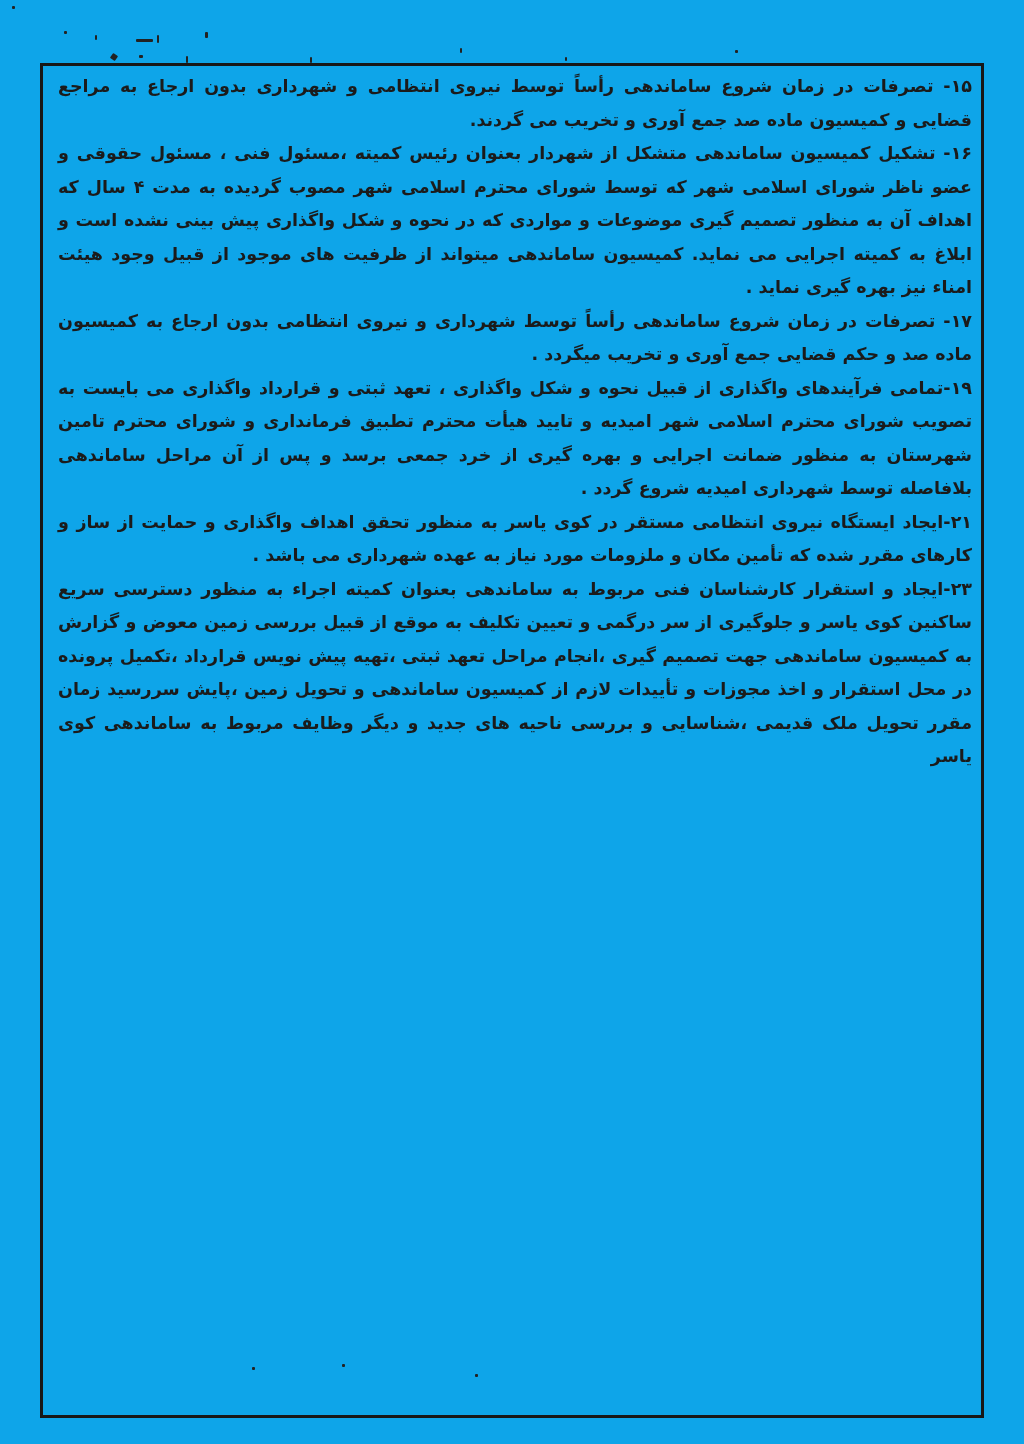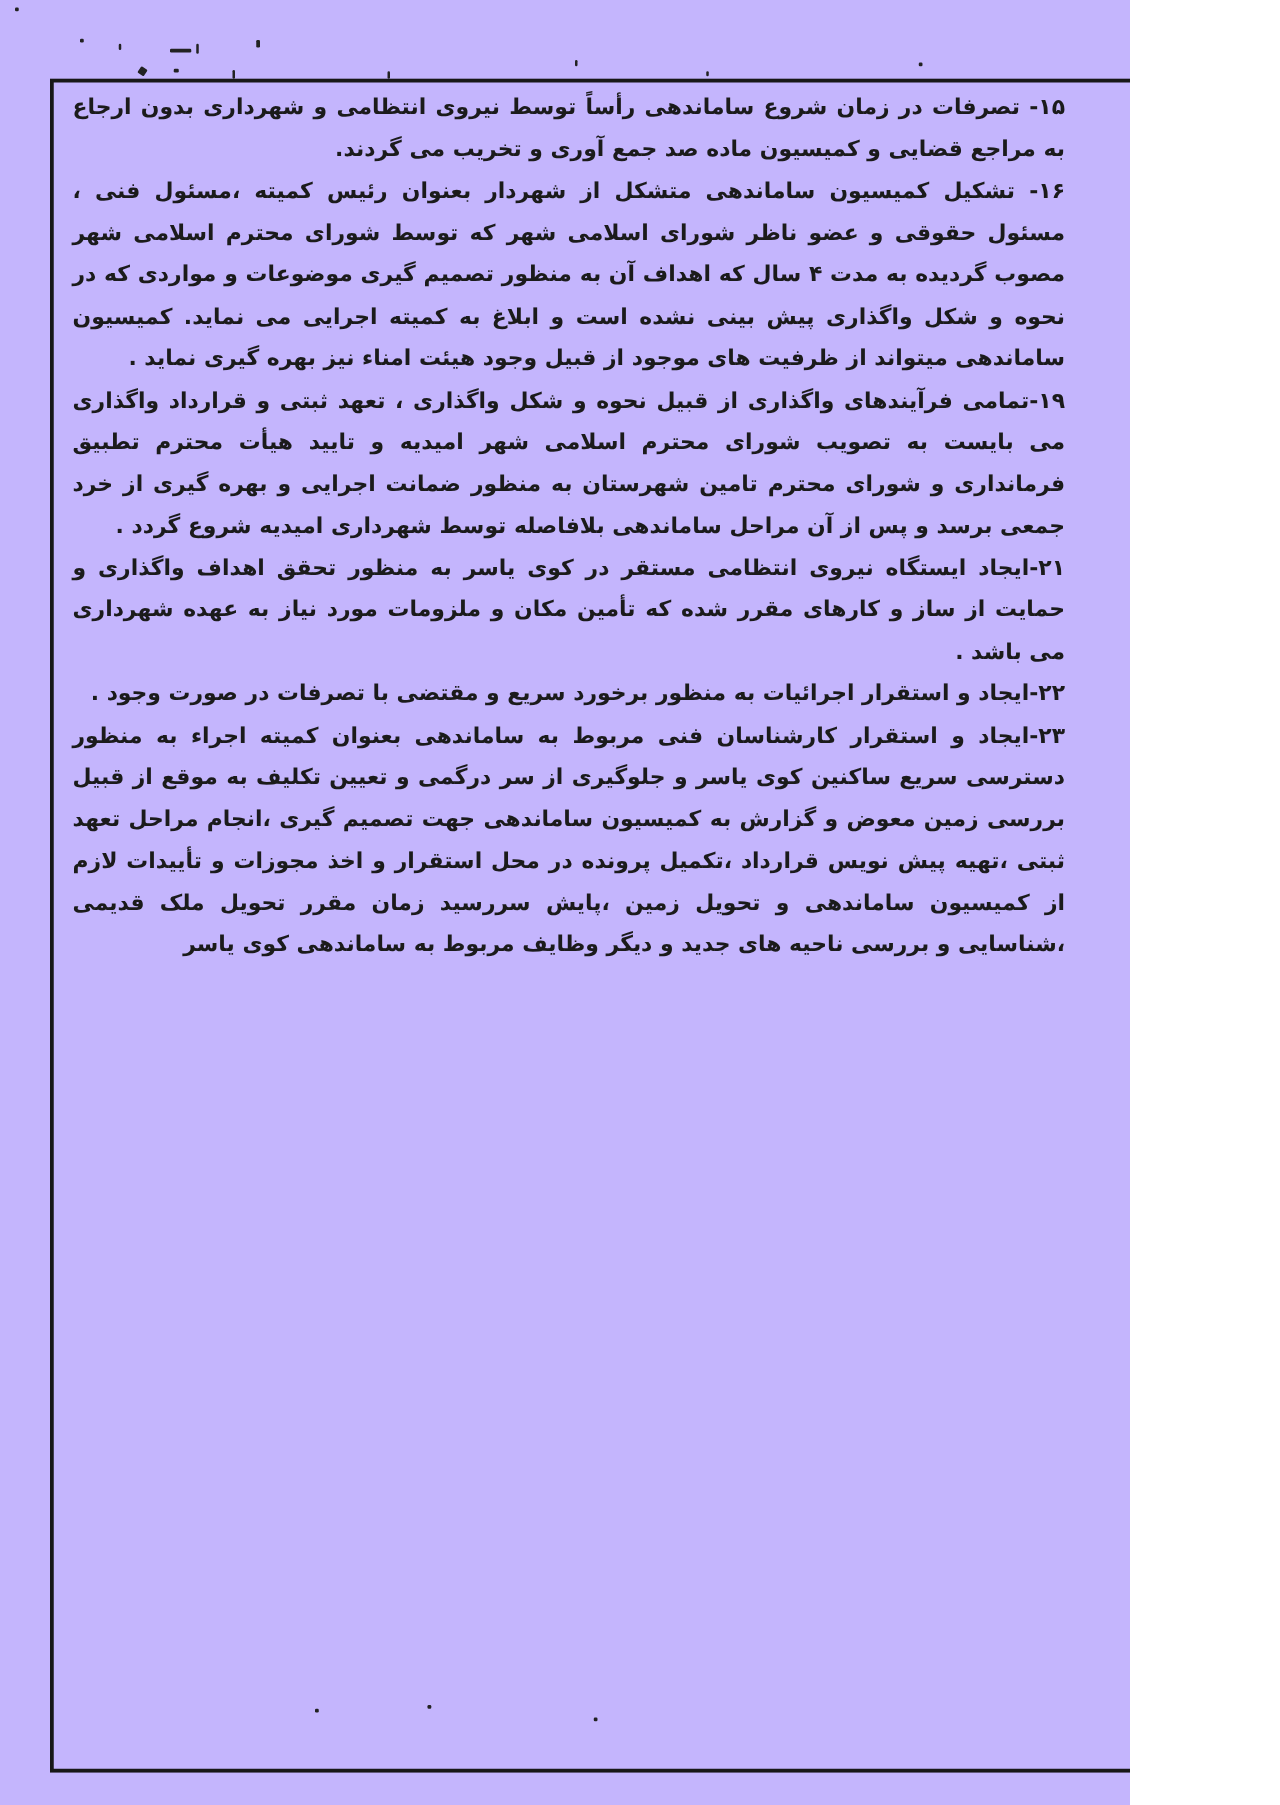--- a/index.html
+++ b/index.html
@@ -2,23 +2,23 @@
 <html lang="fa"><head>
 <meta charset="utf-8">
 <style>
   html, body {
     margin: 0;
     padding: 0;
     background: #ffffff;
   }
   .page {
     position: relative;
-    width: 904px;
+    width: 1024px;
     height: 1444px;
-    background: #c4b5fd;
+    background: #0ea5e9;
     overflow: hidden;
     font-family: "DejaVu Sans", sans-serif;
   }
   .frame {
     position: absolute;
     left: 40px;
     top: 63px;
     width: 944px;
     height: 1355px;
     border: 3px solid #181818;
@@ -98,19 +98,19 @@
   <span class="speck s13"></span>
   <span class="speck s14"></span>
   <span class="speck s15"></span>
   <span class="speck s16"></span>
 
   <div class="frame"></div>
 
   <div class="doc-body">
     <p>۱۵- تصرفات در زمان شروع ساماندهی رأساً توسط نیروی انتظامی و شهرداری بدون ارجاع به مراجع قضایی و کمیسیون ماده صد جمع آوری و تخریب می گردند.</p>
     <p>۱۶- تشکیل کمیسیون ساماندهی متشکل از شهردار بعنوان رئیس کمیته ،مسئول فنی ، مسئول حقوقی و عضو ناظر شورای اسلامی شهر که توسط شورای محترم اسلامی شهر مصوب گردیده به مدت ۴ سال که اهداف آن به منظور تصمیم گیری موضوعات و مواردی که در نحوه و شکل واگذاری پیش بینی نشده است و ابلاغ به کمیته اجرایی می نماید. کمیسیون ساماندهی میتواند از ظرفیت های موجود از قبیل وجود هیئت امناء نیز بهره گیری نماید .</p>
+    <p>۱۷- تصرفات در زمان شروع ساماندهی رأساً توسط شهرداری و نیروی انتظامی بدون ارجاع به کمیسیون ماده صد و حکم قضایی جمع آوری و تخریب میگردد .</p>
     <p>۱۹-تمامی فرآیندهای واگذاری از قبیل نحوه و شکل واگذاری ، تعهد ثبتی و قرارداد واگذاری می بایست به تصویب شورای محترم اسلامی شهر امیدیه و تایید هیأت محترم تطبیق فرمانداری و شورای محترم تامین شهرستان به منظور ضمانت اجرایی و بهره گیری از خرد جمعی برسد و پس از آن مراحل ساماندهی بلافاصله توسط شهرداری امیدیه شروع گردد .</p>
     <p>۲۱-ایجاد ایستگاه نیروی انتظامی مستقر در کوی یاسر به منظور تحقق اهداف واگذاری و حمایت از ساز و کارهای مقرر شده که تأمین مکان و ملزومات مورد نیاز به عهده شهرداری می باشد .</p>
-    <p>۲۲-ایجاد و استقرار اجرائیات به منظور برخورد سریع و مقتضی با تصرفات در صورت وجود .</p>
     <p>۲۳-ایجاد و استقرار کارشناسان فنی مربوط به ساماندهی بعنوان کمیته اجراء به منظور دسترسی سریع ساکنین کوی یاسر و جلوگیری از سر درگمی و تعیین تکلیف به موقع از قبیل بررسی زمین معوض و گزارش به کمیسیون ساماندهی جهت تصمیم گیری ،انجام مراحل تعهد ثبتی ،تهیه پیش نویس قرارداد ،تکمیل پرونده در محل استقرار و اخذ مجوزات و تأییدات لازم از کمیسیون ساماندهی و تحویل زمین ،پایش سررسید زمان مقرر تحویل ملک قدیمی ،شناسایی و بررسی ناحیه های جدید و دیگر وظایف مربوط به ساماندهی کوی یاسر</p>
   </div>
 
 </div>
 
 </body></html>

